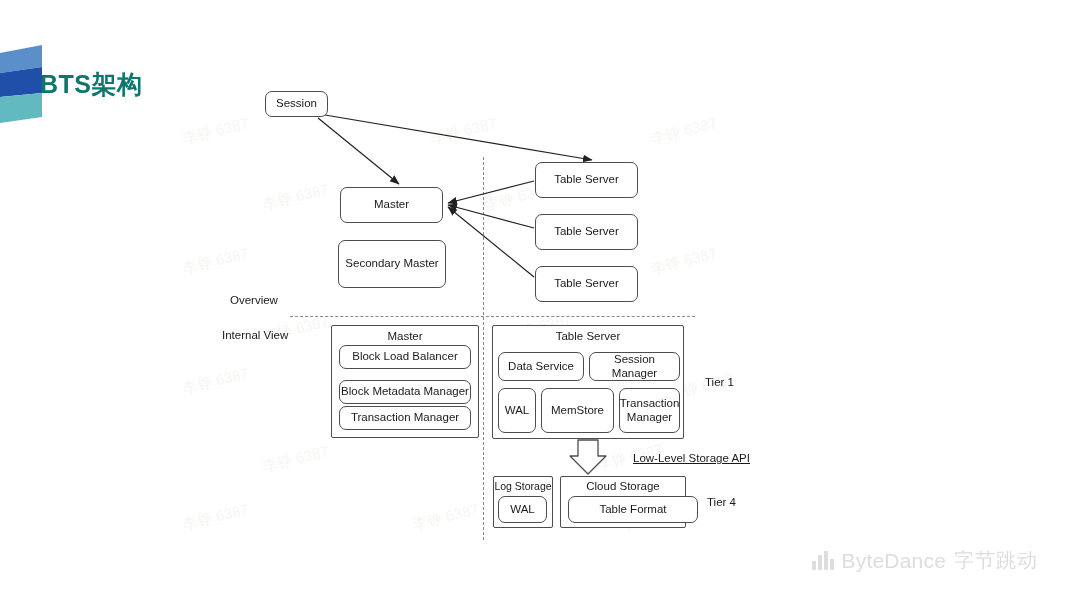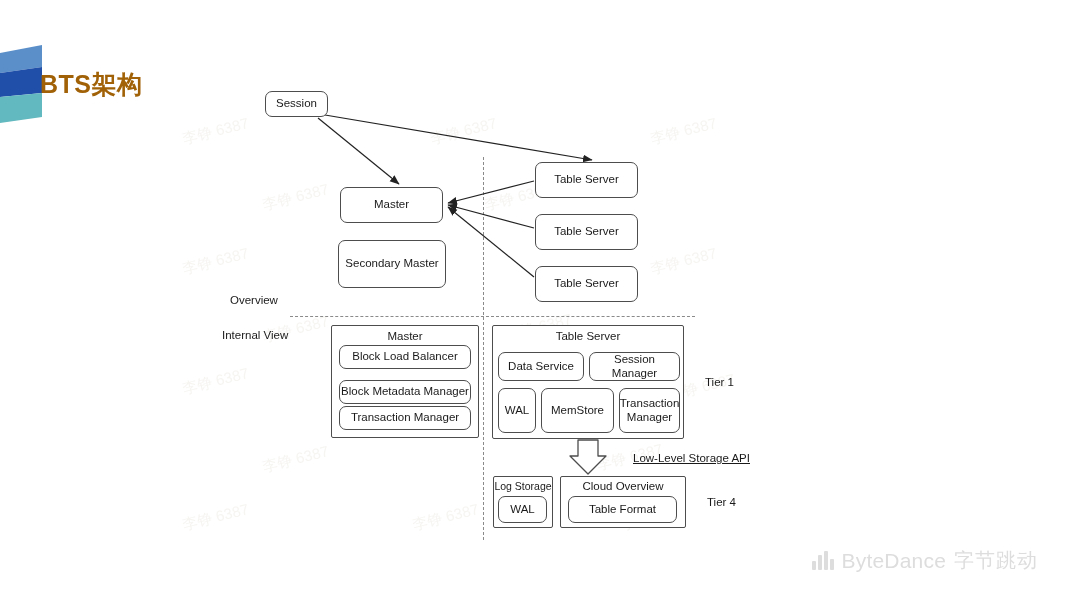--- a/index.html
+++ b/index.html
@@ -19,21 +19,21 @@
   .logo-mark {
     position: absolute;
     left: 0px; top: 45px;
     width: 48px; height: 78px;
   }
   .logo-title {
     position: absolute;
     left: 40px; top: 68px;
     font-size: 25px;
     font-weight: bold;
-    color: #a16207;
+    color: #0f766e;
     letter-spacing: 0.5px;
     white-space: nowrap;
   }
 
   
   .wm {
     position: absolute;
     font-size: 15px;
     color: #f6f5f2;
     white-space: nowrap;
@@ -196,23 +196,23 @@
 
   <div class="plain-label" style="left:705px; top:376px;">Tier 1</div>
   <div class="plain-label" style="left:633px; top:452px;text-decoration:underline;">Low-Level Storage API</div>
 
   <div class="group" style="left:493px; top:476px; width:60px; height:52px;">
     <div class="group-title" style="top:3px; font-size:10.5px;">Log Storage</div>
   </div>
   <div class="node" style="left:498px; top:496px; width:49px; height:27px;">WAL</div>
 
   <div class="group" style="left:560px; top:476px; width:126px; height:52px;">
-    <div class="group-title" style="top:3px;">Cloud Overview</div>
-  </div>
-  <div class="node" style="left:568px; top:496px; width:109px; height:27px;">Table Format</div>
+    <div class="group-title" style="top:3px;">Cloud Storage</div>
+  </div>
+  <div class="node" style="left:568px; top:496px; width:130px; height:27px;">Table Format</div>
 
   <div class="plain-label" style="left:707px; top:496px;">Tier 4</div>
 
   <div class="bd-logo">
     <span class="bd-bars">
       <i style="height:9px;"></i>
       <i style="height:15px;"></i>
       <i style="height:19px;"></i>
       <i style="height:11px;"></i>
     </span>

